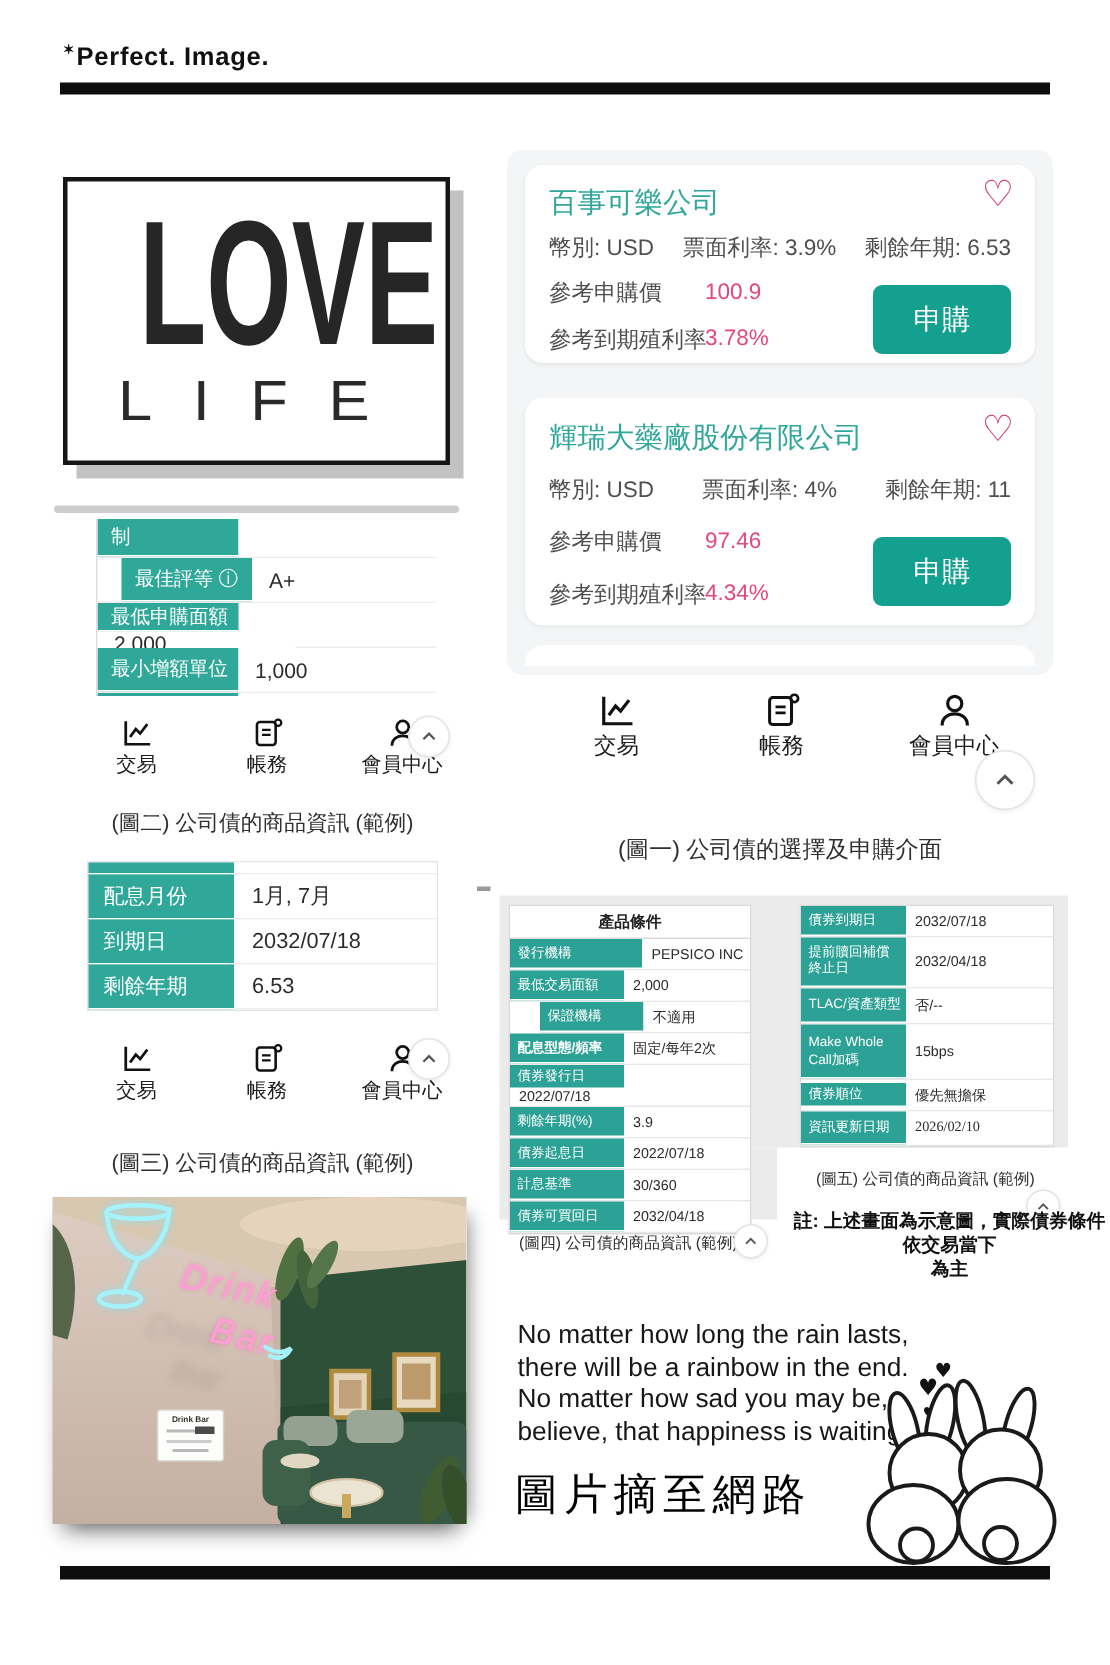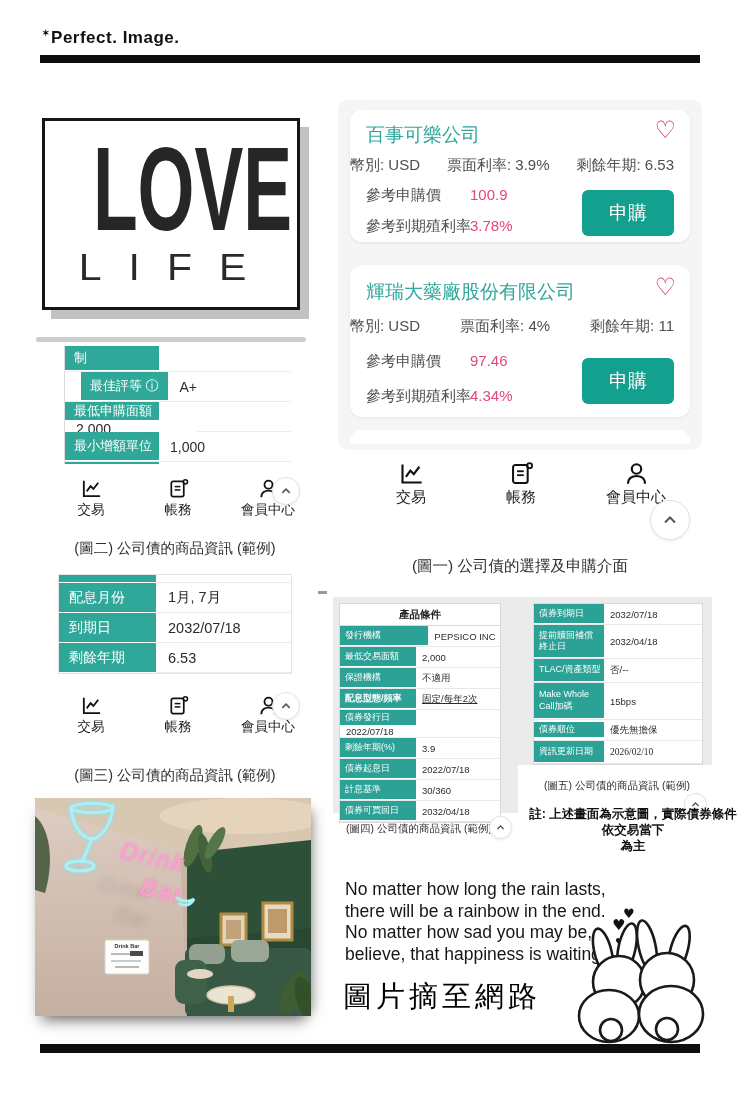--- a/index.html
+++ b/index.html
@@ -17,21 +17,21 @@
         transform:scale(.62,1);transform-origin:center top;white-space:nowrap;color:#262626;}
   .life{font-size:41px;font-weight:400;letter-spacing:27px;margin-top:2px;margin-left:10px;
         color:#2a2a2a;white-space:nowrap;transform:scale(1,.92);transform-origin:center top;}
   
   .phone1{left:338px;top:100px;width:364px;height:448px;background:#fff;border-radius:10px;}
   .cardsbg{left:0;top:0;width:364px;height:350px;background:#f4f5f6;border-radius:10px;}
   .card{position:absolute;left:12px;width:340px;background:#fff;border-radius:12px;
         box-shadow:0 1px 3px rgba(0,0,0,.07);}
   .card .title{position:absolute;left:16px;font-size:19px;color:#30a79a;font-weight:500;white-space:nowrap;}
   .fav{position:absolute;right:14px;top:8px;font-size:24px;color:#d12d5f;line-height:1;cursor:pointer;}
-  .inforow{position:absolute;left:0;right:16px;display:flex;justify-content:space-between;
+  .inforow{position:absolute;left:16px;right:16px;display:flex;justify-content:space-between;
            font-size:15px;color:#4f4f4f;white-space:nowrap;}
   .frow{position:absolute;left:16px;font-size:15px;color:#4f4f4f;white-space:nowrap;}
   .frow .pink{position:absolute;left:104px;color:#e2477d;}
   .buybtn{position:absolute;right:16px;width:92px;height:46px;background:#14a08f;color:#fff;
           font-size:19px;border:none;border-radius:6px;display:flex;align-items:center;
           justify-content:center;cursor:pointer;}
   .sliver{position:absolute;left:12px;top:330px;width:340px;height:14px;background:#fff;
           border-radius:12px 12px 0 0;}
   
   .nav-item{position:absolute;display:flex;flex-direction:column;align-items:center;cursor:pointer;}
@@ -272,27 +272,27 @@
   <div class="abs minitbl" style="left:339px;top:603px;width:160px;">
     <div class="mini-h" style="height:21px;">產品條件</div>
     <div class="t-row" style="min-height:20px;">
         <div class="t-label" style="width:96px;">發行機構</div>
         <div class="t-val" style="width:78px;">PEPSICO INC</div>
       </div>
     <div class="t-row" style="min-height:20px;">
         <div class="t-label" style="width:76px;">最低交易面額</div>
         <div class="t-val" style="width:78px;">2,000</div>
       </div>
-    <div class="t-row" style="min-height:20px;">
+    <div class="t-row" style="min-height:20px;margin-left:20px;">
         <div class="t-label" style="width:76px;">保證機構</div>
         <div class="t-val" style="width:78px;">不適用</div>
       </div>
     <div class="t-row" style="min-height:20px;">
         <div class="t-label" style="width:76px;font-weight:bold;">配息型態/頻率</div>
-        <div class="t-val" style="width:78px;text-decoration:underline;">固定/每年2次</div>
+        <div class="t-val" style="width:78px;">固定/每年2次</div>
       </div>
     <div class="t-row" style="min-height:20px;flex-direction:column;">
         <div class="t-label" style="width:76px;">債券發行日</div>
         <div class="t-val" style="width:78px;">2022/07/18</div>
       </div>
     <div class="t-row" style="min-height:20px;">
         <div class="t-label" style="width:76px;">剩餘年期(%)</div>
         <div class="t-val" style="width:78px;">3.9</div>
       </div>
     <div class="t-row" style="min-height:20px;">
@@ -314,21 +314,21 @@
         <use href="#icon-chevron-up"></use>
       </svg>
   </div>
 
   <div class="abs minitbl" style="left:533px;top:603px;width:168px;">
     <div class="t-row" style="min-height:20px;">
         <div class="t-label" style="width:70px;">債券到期日</div>
         <div class="t-val" style="width:92px;">2032/07/18</div>
       </div>
     <div class="t-row" style="min-height:33px;">
-        <div class="t-label" style="width:70px;">提前贖回補償終止日</div>
+        <div class="t-label" style="width:70px;font-family:Liberation Mono, monospace;">提前贖回補償終止日</div>
         <div class="t-val" style="width:92px;">2032/04/18</div>
       </div>
     <div class="t-row" style="min-height:23px;">
         <div class="t-label" style="width:70px;">TLAC/資產類型</div>
         <div class="t-val" style="width:92px;">否/--</div>
       </div>
     <div class="t-row" style="min-height:36px;">
         <div class="t-label" style="width:70px;">Make Whole Call加碼</div>
         <div class="t-val" style="width:92px;">15bps</div>
       </div>

